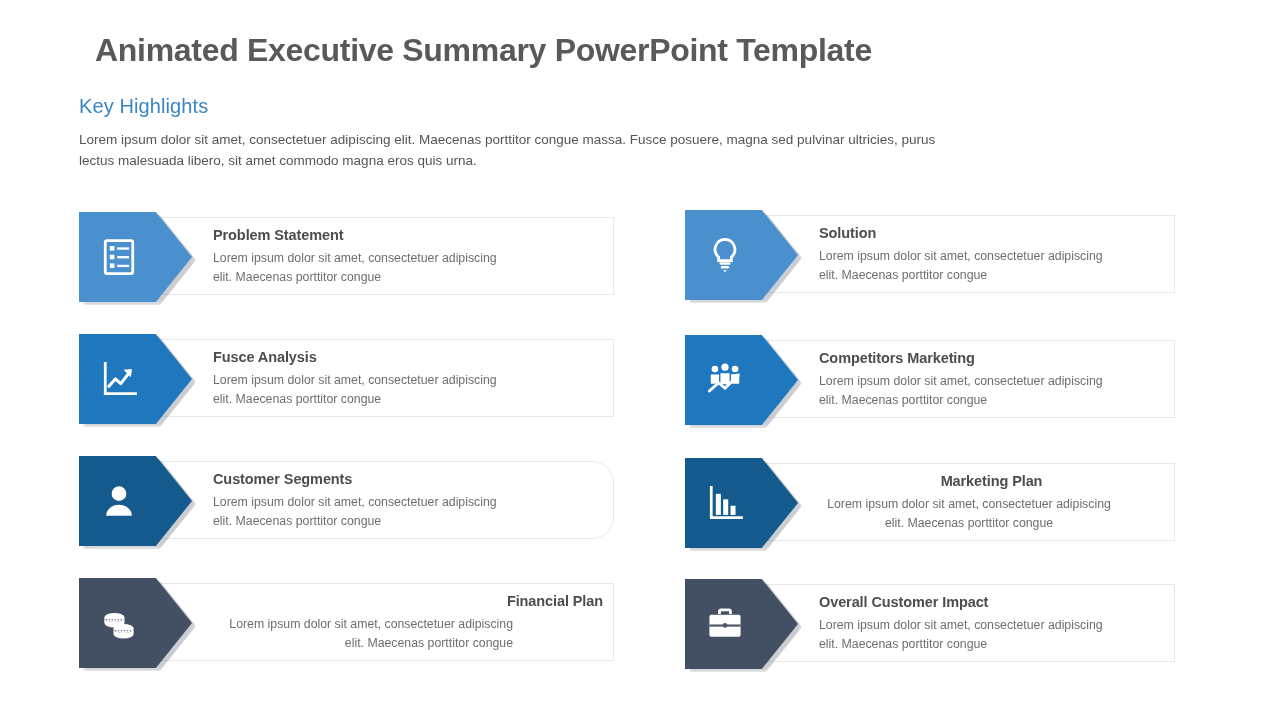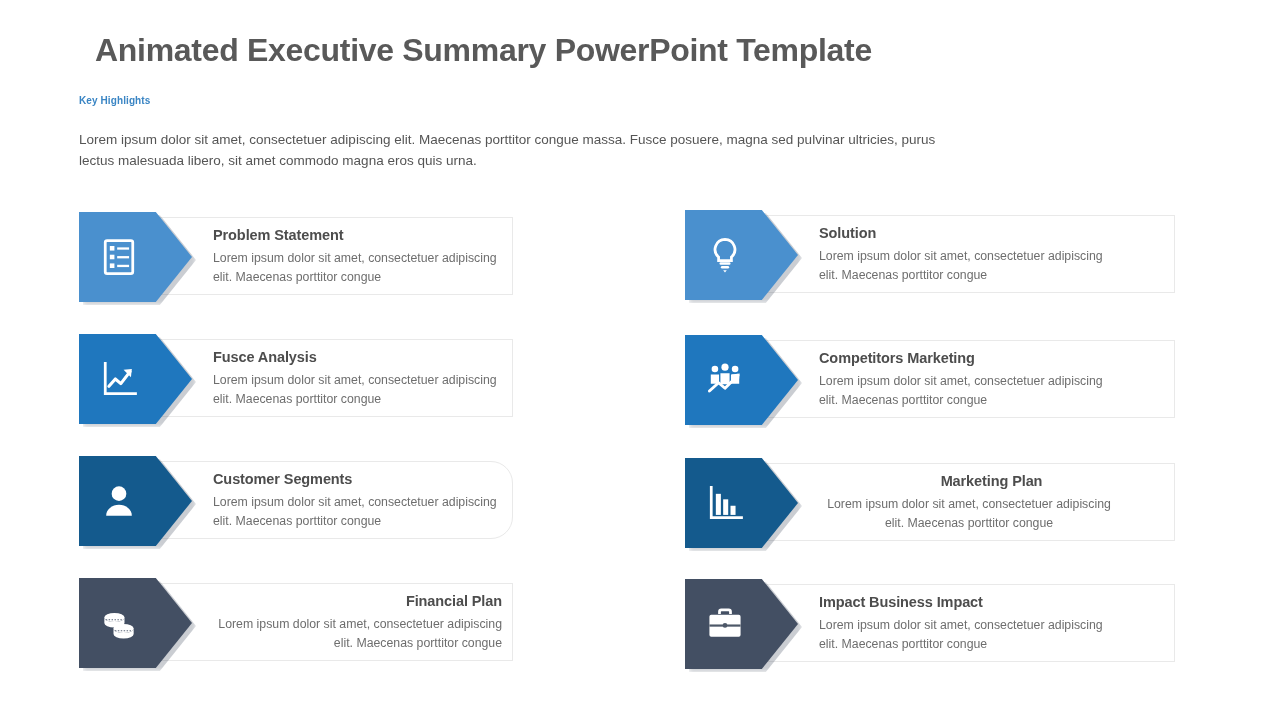--- a/index.html
+++ b/index.html
@@ -25,22 +25,22 @@
     font-weight: bold;
     color: #595959;
     letter-spacing: -0.3px;
     white-space: nowrap;
     margin-left: 15px;
   }
   .section-label {
     position: absolute;
     left: 79px;
     top: 95px;
-    font-size: 10px;
-    font-weight: bold;
+    font-size: 20px;
+    font-weight: normal;
     color: #3a85c4;
     letter-spacing: 0.1px;
   }
   .intro-paragraph {
     position: absolute;
     left: 79px;
     top: 129px;
     width: 890px;
     font-size: 13.5px;
     line-height: 21px;
@@ -63,21 +63,21 @@
   .card-column.left  { left: 79px; }
   .card-column.right { left: 685px; }
 
   .card {
     position: absolute;
     height: 78px;
     background: #ffffff;
     border: 1px solid #e9e9e9;
     box-sizing: border-box;
   }
-  .card-column.left  .card { width: 434px; }
+  .card-column.left  .card { width: 535px; }
   .card-column.right .card { width: 490px; padding-left: 27px; }
 
   
   .card-column.left  .card.r1 { top: 217px; }
   .card-column.left  .card.r2 { top: 339px; }
   .card-column.left  .card.r3 { top: 461px; border-radius: 22px; }
   .card-column.left  .card.r4 { top: 583px; text-align: right; }
   
   .card-column.right .card.r1 { top: 215px; }
   .card-column.right .card.r2 { top: 340px; }
@@ -302,19 +302,19 @@
         <span class="arrow-icon">
           <svg viewBox="0 0 48 48" xmlns="http://www.w3.org/2000/svg">
             <path d="M18 13 v-2.5 a2 2 0 0 1 2 -2 h8 a2 2 0 0 1 2 2 V13" fill="none" stroke="#ffffff" stroke-width="3"></path>
             <rect x="7" y="14" width="34" height="24" rx="2" fill="#ffffff"></rect>
             <rect x="7" y="24.5" width="34" height="2.4" fill="#4d5868"></rect>
             <circle cx="24" cy="25.6" r="2.6" fill="#4d5868"></circle>
           </svg>
         </span>
       </div>
       <div class="card-text">
-        <p class="card-title">Impact Business Impact</p>
+        <p class="card-title">Overall Customer Impact</p>
         <p class="card-desc">Lorem ipsum dolor sit amet, consectetuer adipiscing elit. Maecenas porttitor congue</p>
       </div>
     </div>
 
   </div>
 </div>
 
 </body></html>

